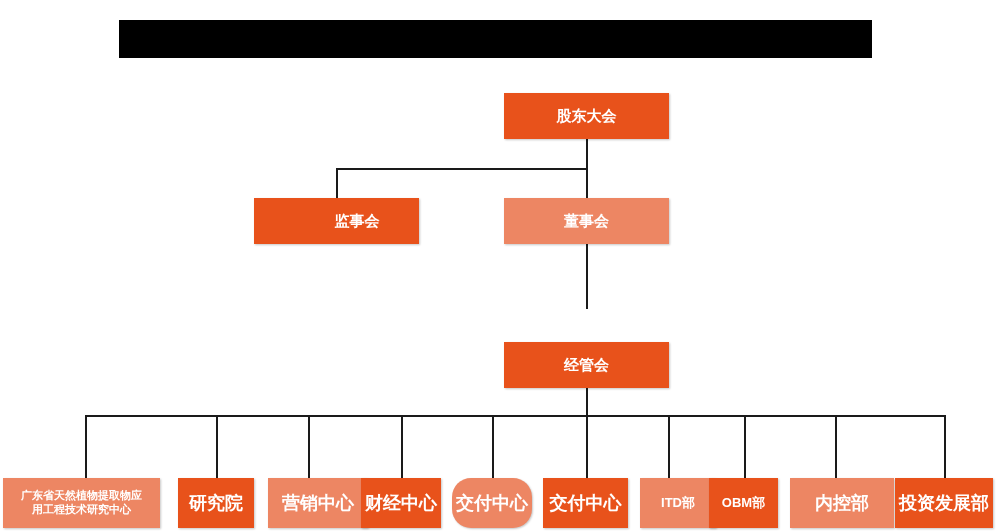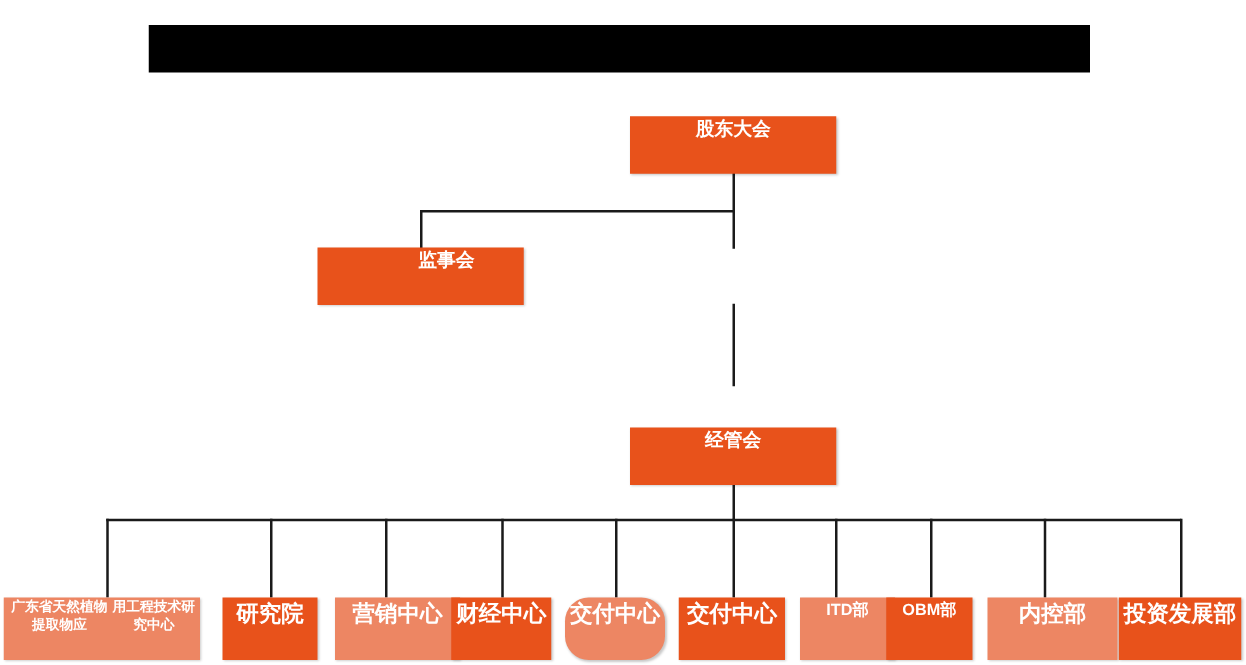--- a/index.html
+++ b/index.html
@@ -34,21 +34,21 @@
     background: #1a1a1a;
   }
   .line-v { width: 2px; }
   .line-h { height: 2px; }
 
   
   .node {
     position: absolute;
     box-sizing: border-box;
     display: flex;
-    align-items: flex-start;
+    align-items: center;
     justify-content: center;
     text-align: center;
     color: #ffffff;
     font-weight: bold;
     line-height: 1.25;
     box-shadow: 1px 1px 2px rgba(0,0,0,0.22);
     padding: 2px 3px;
     user-select: none;
   }
   .node.dark  { background: #E8521B; }
@@ -94,26 +94,29 @@
   <div class="line line-v" style="left:944px; top:415px; height:63px;"></div>
 
   <div class="node dark fs15" style="left:504px; top:93px; width:165px; height:46px;">
     <span class="node-label">股东大会</span>
   </div>
 
   <div class="node dark fs15" style="left:254px; top:198px; width:165px; height:46px;padding-left:44px;">
     <span class="node-label">监事会</span>
   </div>
 
+  <div class="node light fs15" style="left:504px; top:198px; width:165px; height:46px;">
+    <span class="node-label">董事会</span>
+  </div>
 
   <div class="node dark fs15" style="left:504px; top:312px; width:165px; height:46px;margin-top:30px;">
     <span class="node-label">经管会</span>
   </div>
 
-  <div class="node light fs11" style="left:3px; top:478px; width:157px; height:50px; flex-direction:row;">
+  <div class="node light fs11" style="left:3px; top:478px; width:157px; height:50px; flex-direction:column;">
     <span class="node-label">广东省天然植物提取物应</span>
     <span class="node-label">用工程技术研究中心</span>
   </div>
 
   <div class="node dark fs14" style="left:178px; top:478px; width:76px; height:50px;">
     <span class="node-label">研究院</span>
   </div>
 
   <div class="node light fs14" style="left:268px; top:478px; width:100px; height:50px;">
     <span class="node-label">营销中心</span>

